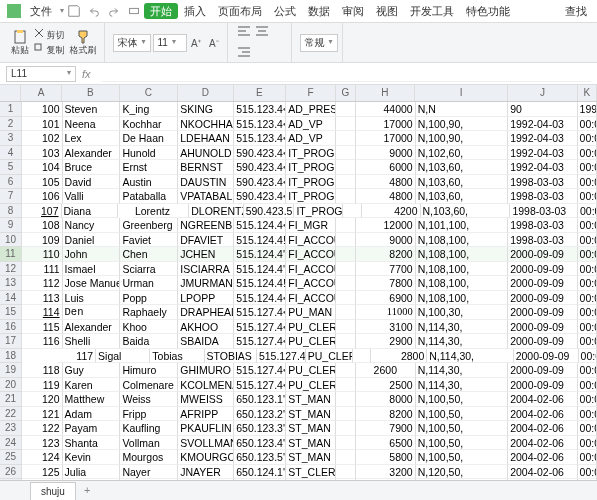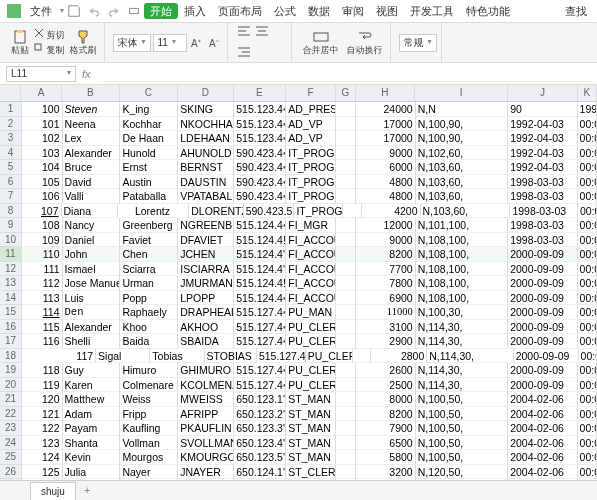--- a/index.html
+++ b/index.html
@@ -105,34 +105,20 @@
         <path d="M2 3h12M2 7h8M2 11h12" stroke="#555"></path>
       </svg>
     <svg class="ricon" viewBox="0 0 16 16">
         <path d="M2 3h12M4 7h8M2 11h12" stroke="#555"></path>
       </svg>
     <svg class="ricon" viewBox="0 0 16 16">
         <path d="M2 3h12M6 7h8M2 11h12" stroke="#555"></path>
       </svg>
   </div>
   <div class="rgroup">
-    <div class="rbtn">
-      <svg class="ricon" viewBox="0 0 16 16">
-          <rect x="1" y="4" width="14" height="8" fill="none" stroke="#555"></rect>
-        </svg>
-      <span class="rlbl">合并居中</span>
-    </div>
-    <div class="rbtn">
-      <svg class="ricon" viewBox="0 0 16 16">
-          <path d="M2 4h10a2 2 0 010 4H6m0 0l2-2m-2 2l2 2" fill="none" stroke="#555"></path>
-        </svg>
-      <span class="rlbl">自动换行</span>
-    </div>
-  </div>
-  <div class="rgroup">
     <div class="combo">
         <span>常规</span>
         <span class="dd">▾</span>
       </div>
   </div>
 </div>
 
 <div class="fxbar">
   <div class="namebox">
       <span>L11</span>
@@ -156,27 +142,27 @@
       <div style="width: 20px;">G</div>
       <div style="width: 62px;">H</div>
       <div style="width: 96px;">I</div>
       <div style="width: 72px;">J</div>
       <div style="width: 20px;">K</div>
     </div>
   <div class="rows" id="rows">
       <div class="row">
         <div class="rowhdr">1</div>
         <div class="cell num" style="width: 42px;">100</div>
-        <div class="cell" style="width: 60px; font-style: italic;">Steven</div>
+        <div class="cell" style="width: 60px;">Steven</div>
         <div class="cell" style="width: 60px;">K_ing</div>
         <div class="cell" style="width: 58px;">SKING</div>
         <div class="cell" style="width: 54px;">515.123.4&lt;</div>
         <div class="cell" style="width: 52px;">AD_PRES</div>
         <div class="cell" style="width: 20px;"></div>
-        <div class="cell num" style="width: 62px;">24000</div>
+        <div class="cell num" style="width: 62px;">44000</div>
         <div class="cell" style="width: 96px;">N,N</div>
         <div class="cell" style="width: 72px;">90</div>
         <div class="cell" style="width: 20px;">1992/4/3 0:00</div>
       </div>
       <div class="row">
         <div class="rowhdr">2</div>
         <div class="cell num" style="width: 42px;">101</div>
         <div class="cell" style="width: 60px;">Neena</div>
         <div class="cell" style="width: 60px;">Kochhar</div>
         <div class="cell" style="width: 58px;">NKOCHHAR</div>
@@ -414,21 +400,21 @@
       </div>
       <div class="row">
         <div class="rowhdr">19</div>
         <div class="cell num" style="width: 42px;">118</div>
         <div class="cell" style="width: 60px;">Guy</div>
         <div class="cell" style="width: 60px;">Himuro</div>
         <div class="cell" style="width: 58px;">GHIMURO</div>
         <div class="cell" style="width: 54px;">515.127.4&lt;</div>
         <div class="cell" style="width: 52px;">PU_CLERK</div>
         <div class="cell" style="width: 20px;"></div>
-        <div class="cell num" style="width: 62px;">2600</div>
+        <div class="cell num" style="width: 62px; text-align: center;">2600</div>
         <div class="cell" style="width: 96px;">N,114,30,</div>
         <div class="cell" style="width: 72px;">2000-09-09</div>
         <div class="cell" style="width: 20px;">00:00:00″</div>
       </div>
       <div class="row">
         <div class="rowhdr">20</div>
         <div class="cell num" style="width: 42px;">119</div>
         <div class="cell" style="width: 60px;">Karen</div>
         <div class="cell" style="width: 60px;">Colmenare</div>
         <div class="cell" style="width: 58px;">KCOLMENA</div>

